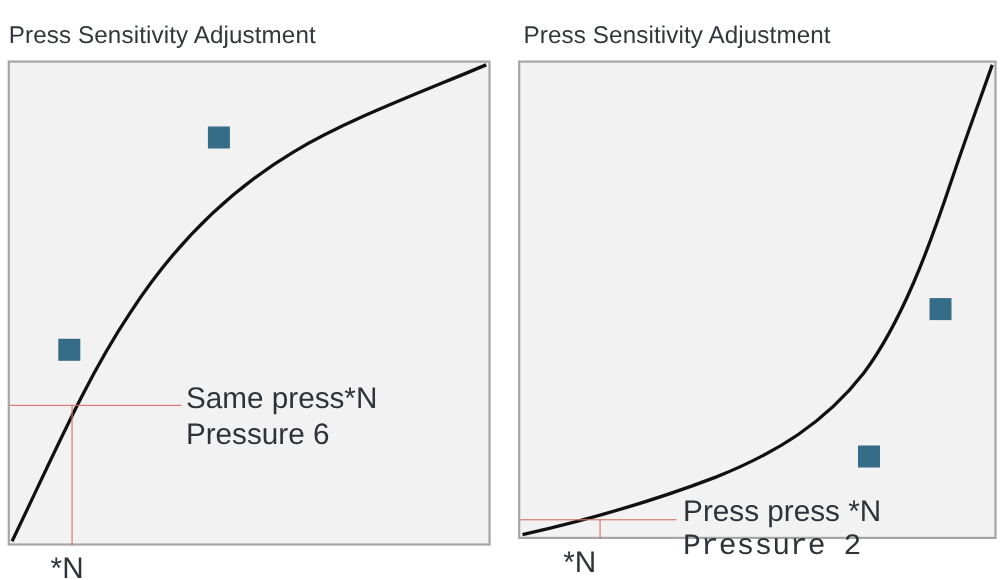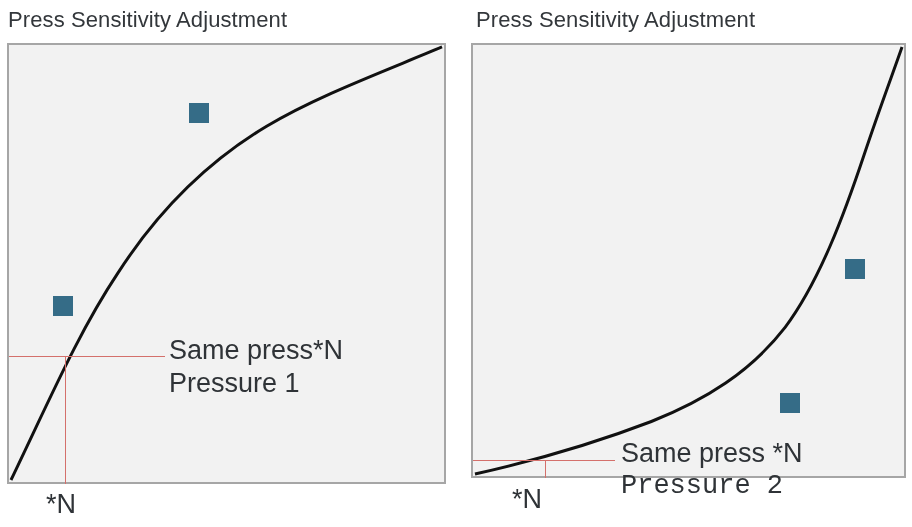--- a/index.html
+++ b/index.html
@@ -9,21 +9,21 @@
   }
   body {
     width: 912px;
     height: 527px;
     position: relative;
     overflow: hidden;
     font-family: "Liberation Sans", sans-serif;
   }
   .panel {
     position: absolute;
-    top: 0;
+    top: 12px;
     height: 449px;
   }
   #panel-left  { left: 0px;   width: 452px; }
   #panel-right { left: 462px; width: 450px; }
 
   .chart-title {
     position: absolute;
     left: 8px;
     top: 7px;
     font-size: 22px;
@@ -99,21 +99,21 @@
                C 310 52, 375 28, 437 2" fill="none" stroke="#111111" stroke-width="3"></path>
     </svg>
 
     <div class="guide-h" style="left:0px; top:311px; width:156px;"></div>
     <div class="guide-v" style="left:56px; top:311px; height:128px;"></div>
 
     <div class="marker" style="left:180px; top:58px;"></div>
     <div class="marker" style="left:44px; top:251px;"></div>
 
     <div class="annotation" style="left:160px; top:289px;">Same press*N</div>
-    <div class="annotation" style="left:160px; top:322px;">Pressure 1</div>
+    <div class="annotation" style="left:160px; top:322px;">Pressure 6</div>
   </div>
 
   <div class="axis-label" style="left:46px; top:489px;">*N</div>
 </div>
 
 <div class="panel" id="panel-right">
 
   <div class="chart-title">Press Sensitivity Adjustment</div>
 
   <div class="plot" id="plot-right">
@@ -125,18 +125,18 @@
                C 350 238, 375 170, 395 110
                C 410 65, 424 28, 433 2" fill="none" stroke="#111111" stroke-width="3"></path>
     </svg>
 
     <div class="guide-h" style="left:0px; top:415px; width:142px;"></div>
     <div class="guide-v" style="left:72px; top:415px; height:18px;"></div>
 
     <div class="marker" style="left:372px; top:214px;"></div>
     <div class="marker" style="left:307px; top:348px;"></div>
 
-    <div class="annotation" style="left:148px; top:392px;">Same press *N</div>
+    <div class="annotation" style="left:148px; top:392px;">Press press *N</div>
     <div class="annotation" style="left:148px; top:425px;font-family:Liberation Mono, monospace;">Pressure 2</div>
   </div>
 
   <div class="axis-label" style="left:50px; top:484px;">*N</div>
 </div>
 
 </body></html>

